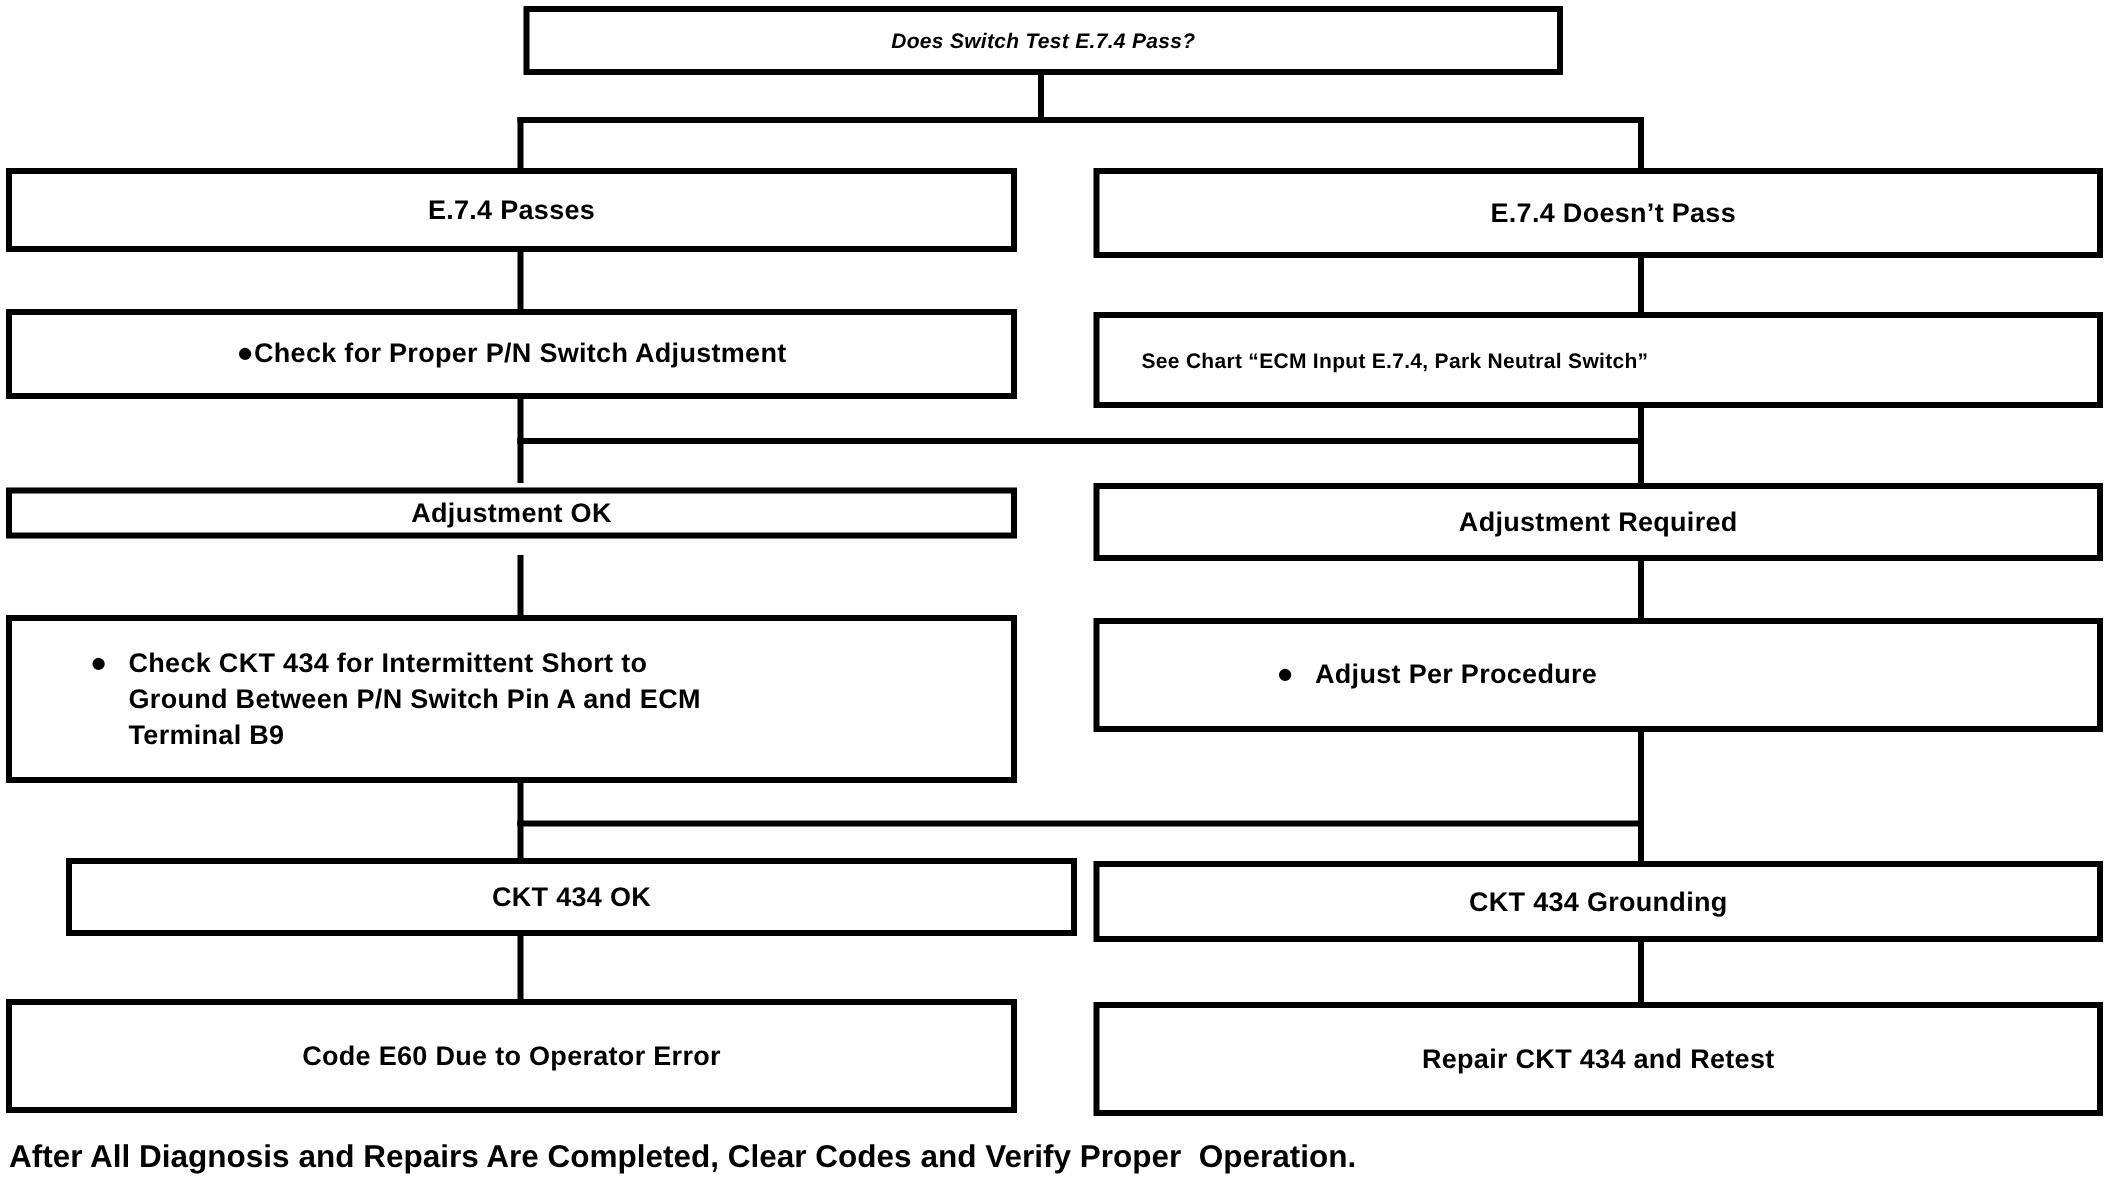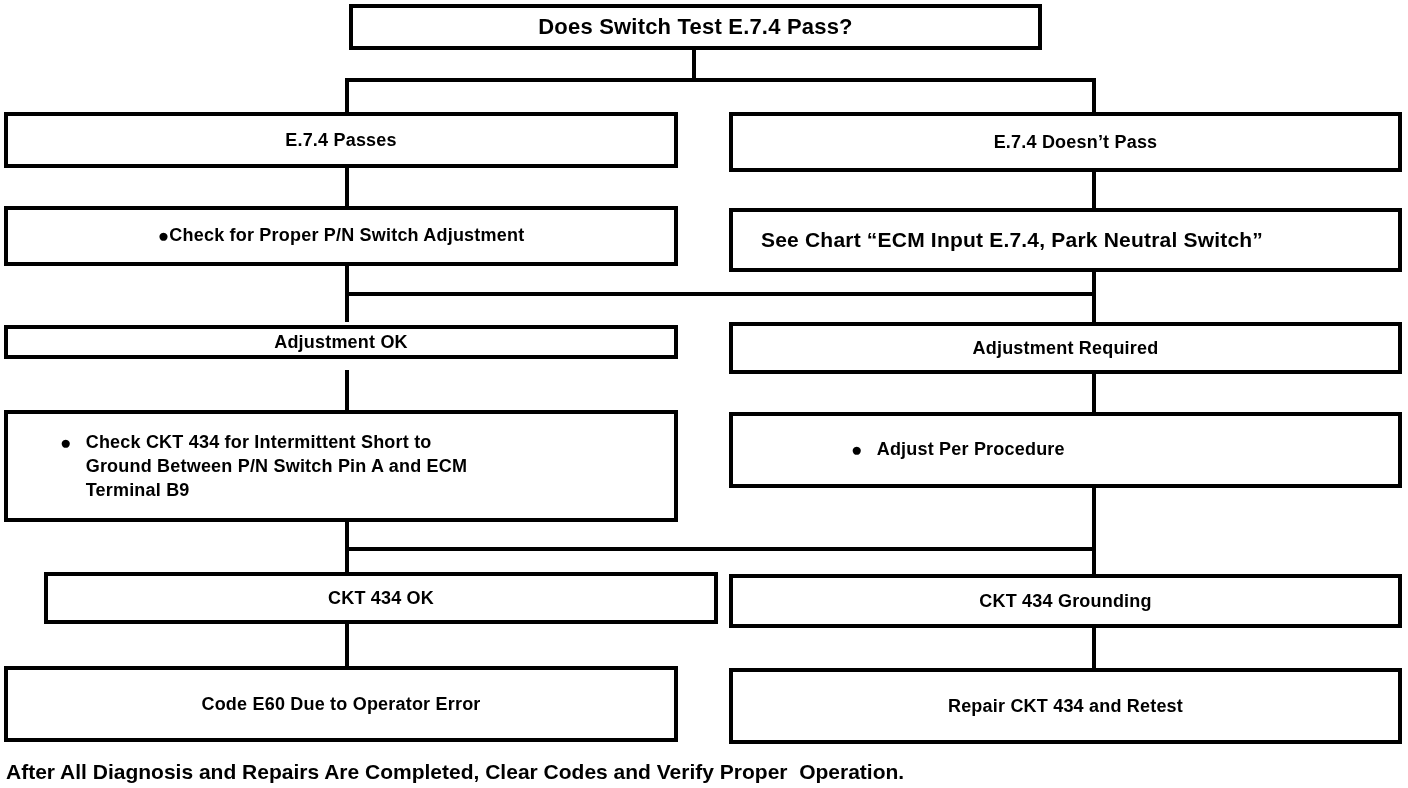--- a/index.html
+++ b/index.html
@@ -27,22 +27,22 @@
     z-index:3;
   }
   .box.center{justify-content:center;text-align:center;}
   .box.left{justify-content:flex-start;text-align:left;}
   .box-text{
     display:block;
     font-size:18px;
     line-height:1.34;
     white-space:pre-line;
   }
-  .t-title .box-text{font-size:22px;}
-  .t-20 .box-text{font-size:21px;}
+  .t-title .box-text{font-size:14px;font-style:italic;}
+  .t-20 .box-text{font-size:14px;}
   .bullet-line{
     display:flex;
     align-items:flex-start;
   }
   .bullet-dot{
     flex:0 0 auto;
     font-size:19px;
     line-height:1.34;
   }
   

